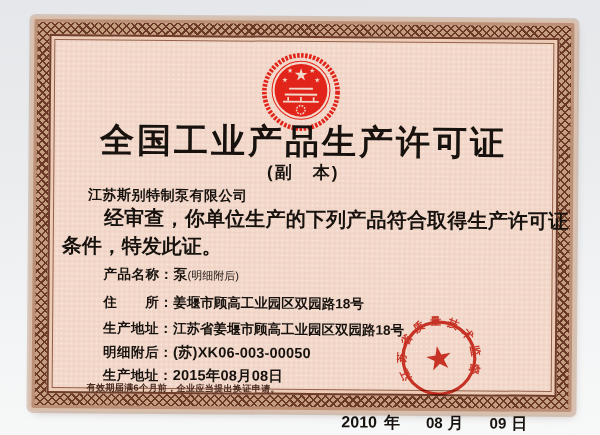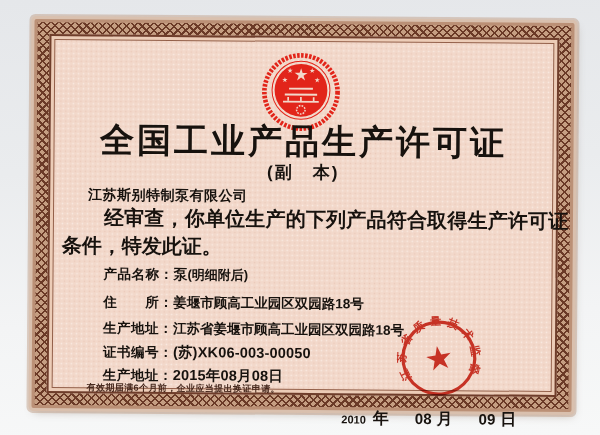--- a/index.html
+++ b/index.html
@@ -40,27 +40,27 @@
     font-size:17px;font-weight:700;letter-spacing:2px;}
   .company{position:absolute;left:38px;top:150px;font-size:14px;font-weight:800;letter-spacing:.5px;}
   .stmt1{position:absolute;left:54px;top:168px;margin:0;font-size:20px;font-weight:800;letter-spacing:.2px;white-space:nowrap;}
   .stmt2{position:absolute;left:12px;top:196px;margin:0;font-size:20px;font-weight:800;}
   .frow{position:absolute;left:54px;white-space:nowrap;}
   .f0{top:228px;} .f1{top:256px;} .f2{top:282px;} .f3{top:306px;} .f4{top:329px;}
   .flabel{font-size:13.5px;font-weight:800;letter-spacing:.5px;margin-top:28px;}
   .fvalue{font-size:13.5px;font-weight:700;}
   .f0 .fvalue{font-size:14px;}
   .f3 .fvalue,.f4 .fvalue{font-size:14.5px;letter-spacing:.2px;}
-  .fnote{font-size:13px;font-weight:700;}
+  .fnote{font-size:11px;font-weight:400;}
   .footnote{position:absolute;left:38px;top:345px;font-size:9px;font-weight:700;
     color:#46281d;letter-spacing:.4px;}
   .issue-date{position:absolute;left:293px;top:328px;display:flex;align-items:baseline;
     font-weight:800;white-space:nowrap;}
   .id-num{font-size:15px;} .id-unit{font-size:16px;}
-  .id-y{font-size:11px;margin-top:47px;}
+  .id-y{font-size:16px;margin-top:47px;}
   .g1{margin-left:7px;} .g2{margin-left:26px;} .g3{margin-left:5px;}
   .g4{margin-left:26px;} .g5{margin-left:5px;}
   .seal{position:absolute;left:348px;top:277px;width:84px;height:84px;
     opacity:.92;mix-blend-mode:multiply;}
 </style>
 </head>
 <body>
 
 <div class="photo">
   <div class="cert">
@@ -96,21 +96,21 @@
       <div class="frow f0">
         <span class="flabel">产品名称：</span><span class="fvalue">泵</span><span class="fnote">(明细附后)</span>
       </div>
       <div class="frow f1">
         <span class="flabel">住　　所：</span><span class="fvalue">姜堰市顾高工业园区双园路18号</span>
       </div>
       <div class="frow f2">
         <span class="flabel">生产地址：</span><span class="fvalue">江苏省姜堰市顾高工业园区双园路18号</span>
       </div>
       <div class="frow f3">
-        <span class="flabel">证书编号：</span><span class="fvalue">(苏)XK06-003-00050</span>
+        <span class="flabel">明细附后：</span><span class="fvalue">(苏)XK06-003-00050</span>
       </div>
       <div class="frow f4">
         <span class="flabel">生产地址：</span><span class="fvalue">2015年08月08日</span>
       </div>
 
       <div class="footnote">有效期届满6个月前，企业应当提出换证申请。</div>
 
       <div class="issue-date">
         <span class="id-num id-y">2010</span>
         <span class="id-unit g1">年</span>

